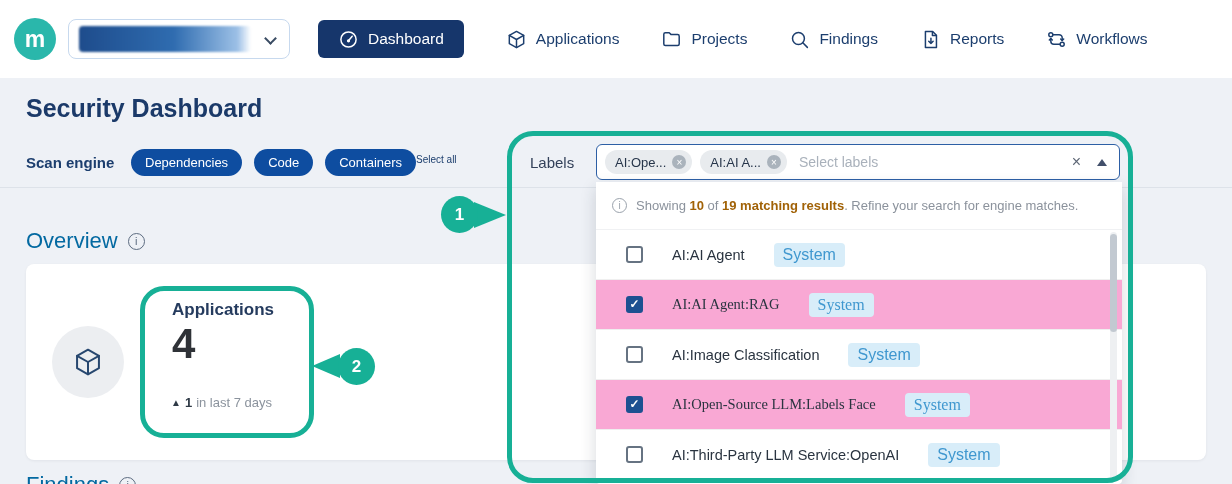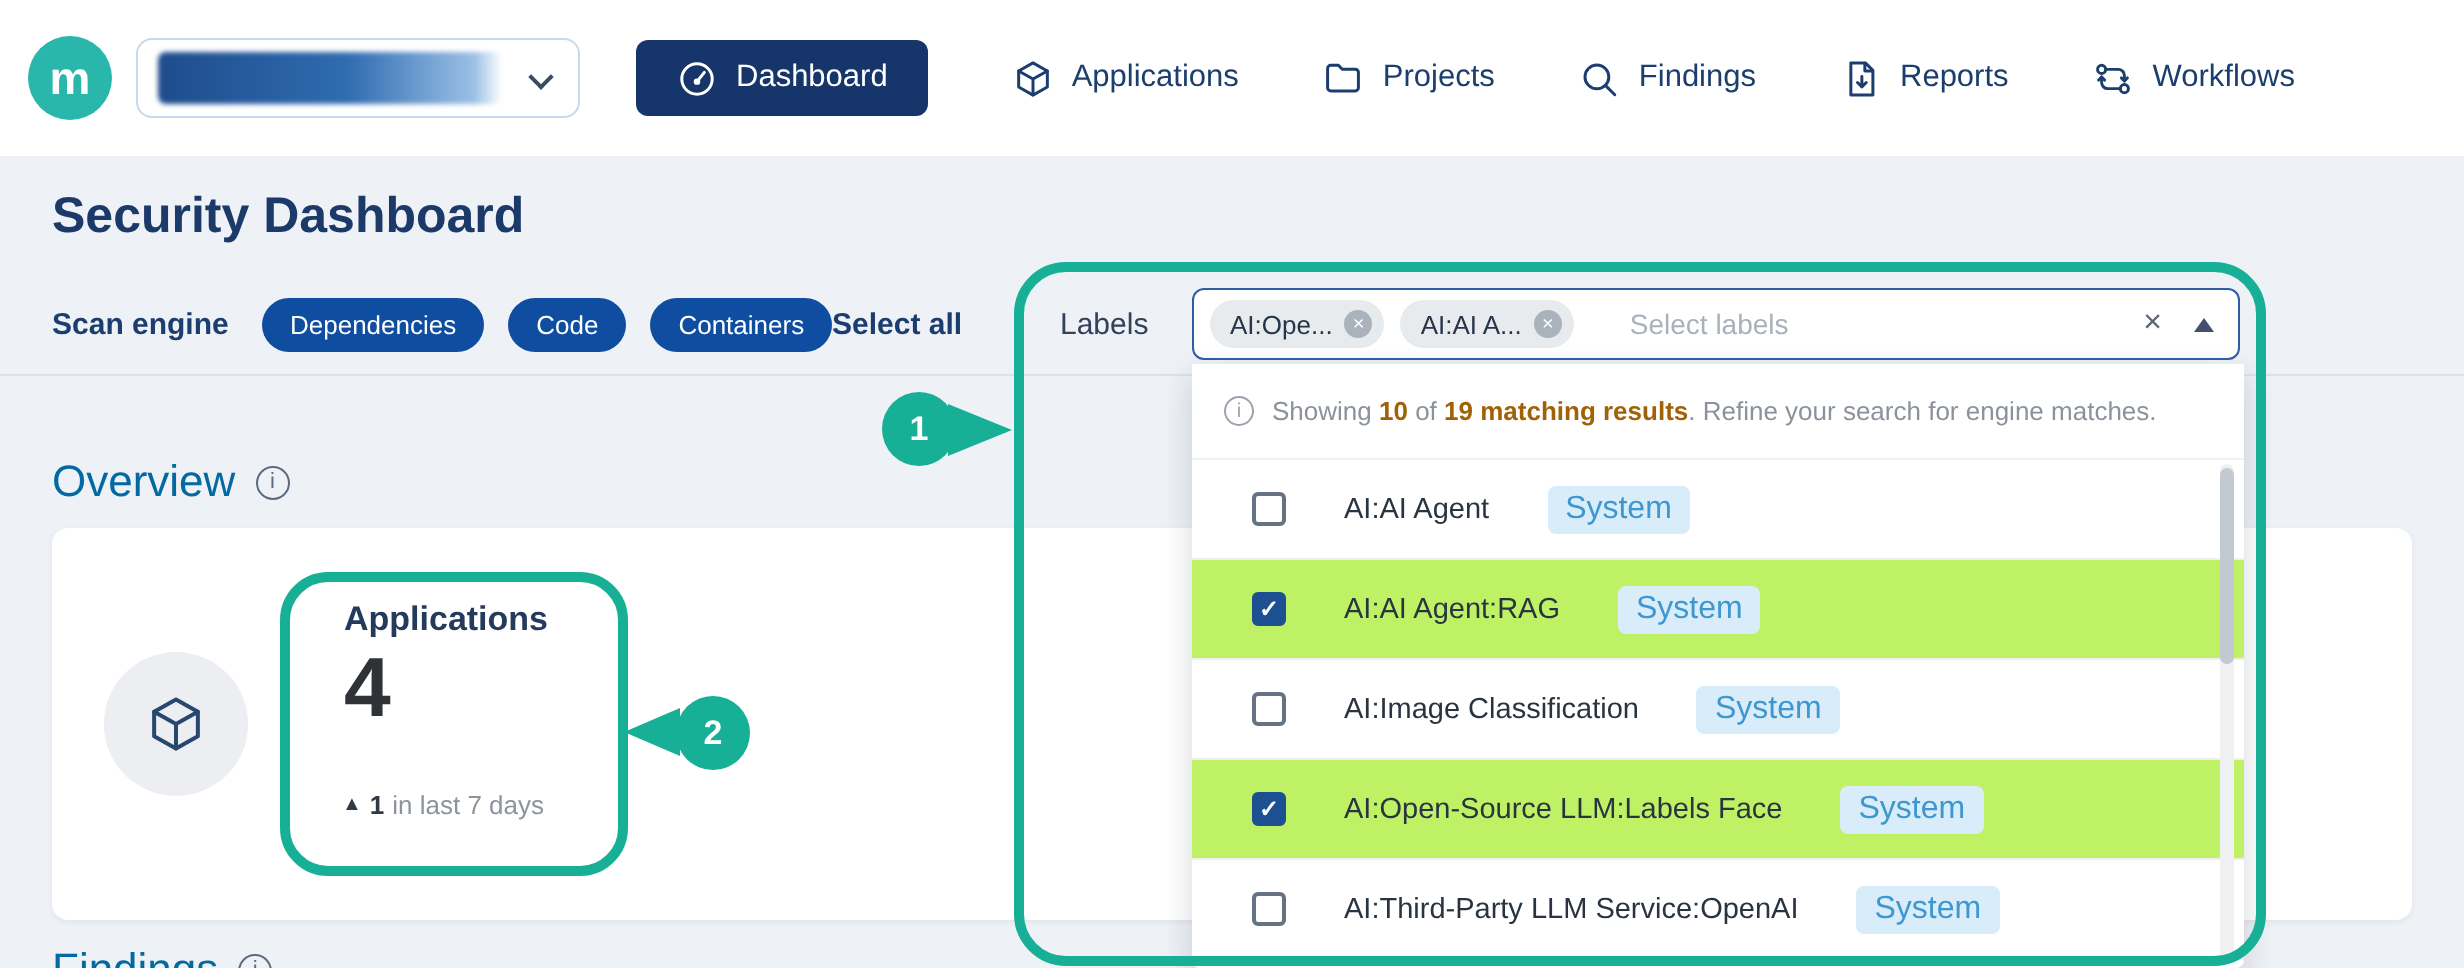--- a/index.html
+++ b/index.html
@@ -33,46 +33,46 @@
   .findings-heading { left:26px; top:472px; }
   .info-circle { width:17px; height:17px; border:1.4px solid #5c6b80; border-radius:50%; position:relative; flex:none; }
   .info-circle::after { content:"i"; position:absolute; left:50%; top:50%; transform:translate(-50%,-52%);
           font-size:11px; color:#5c6b80; }
 
   
   .filters-divider { position:absolute; left:0; top:187px; width:1232px; height:1px; background:#dde2e9; }
   .scan-label { position:absolute; left:26px; top:154px; font-size:15px; font-weight:600; color:#1c3e6e; }
   .engine-pills { position:absolute; left:131px; top:149px; display:flex; gap:12px; }
   .pill { background:#0e4da0; color:#fff; font-size:13px; font-weight:500; padding:6px 14px; border-radius:15px; cursor:pointer; }
-  .select-all { position:absolute; left:416px; top:154px; font-size:15px; font-weight:700; color:#1c3e6e; cursor:pointer; }
+  .select-all { position:absolute; left:416px; top:154px; font-size:10px; font-weight:400; color:#1c3e6e; cursor:pointer; }
   .labels-label { position:absolute; left:530px; top:154px; font-size:15px; font-weight:500; color:#33415a; }
 
   
   .labels-select { position:absolute; left:596px; top:144px; width:524px; height:36px; background:#fff;
           border:1.5px solid #2d5fa5; border-radius:6px; display:flex; align-items:center; padding:0 12px 0 8px; z-index:4; }
   .chip { background:#e8ebee; border-radius:12px; height:24px; display:flex; align-items:center; gap:6px;
           padding:0 6px 0 10px; font-size:13px; color:#26354a; margin-right:8px; cursor:pointer; }
   .chip-x { width:14px; height:14px; border-radius:50%; background:#aab3bc; color:#fff; font-size:10px;
           display:flex; align-items:center; justify-content:center; cursor:pointer; }
-  .select-placeholder { color:#a9b1bb; font-size:14px; margin-left:20px; flex:1; }
+  .select-placeholder { color:#a9b1bb; font-size:14px; margin-left:4px; flex:1; }
   .clear-x { color:#5d6675; font-size:16px; margin-right:16px; cursor:pointer; }
   .caret-up { width:0; height:0; border-left:5px solid transparent; border-right:5px solid transparent;
           border-bottom:7px solid #42506b; cursor:pointer; }
 
   
   .dropdown { position:absolute; left:596px; top:182px; width:526px; height:302px; background:#fff;
           box-shadow:0 6px 16px rgba(31,45,61,.18); border-radius:0 0 4px 4px; z-index:5; overflow:hidden; }
   .summary-row { height:48px; display:flex; align-items:center; gap:9px; padding:0 16px;
           color:#8b929c; font-size:13px; border-bottom:1px solid #f0f1f3; }
   .summary-row .info-circle { width:15px; height:15px; border-color:#9aa2ac; }
   .summary-row .info-circle::after { color:#9aa2ac; font-size:10px; }
   .summary-row b { font-weight:700; color:#a16207; }
   .option { height:50px; display:flex; align-items:center; gap:29px; padding:0 26px 0 30px;
           border-bottom:1px solid #efefef; font-size:14.5px; color:#2a3440; cursor:pointer; }
-  .option.selected { background:#bef264; }
+  .option.selected { background:#f9a8d4;font-family:Liberation Serif, serif; }
   .cb { width:17px; height:17px; border:2px solid #667382; border-radius:3px; background:#fff; flex:none; position:relative; cursor:pointer; }
   .cb.on { background:#1d5091; border-color:#1d5091; }
   .cb.on::after { content:"✓"; position:absolute; left:50%; top:50%; transform:translate(-50%,-54%);
           color:#fff; font-size:12px; font-weight:bold; }
   .badge { background:#d8edf9; color:#3f97cf; font-size:16px; padding:3px 9px; border-radius:4px; flex:none; }
   .sb-track { position:absolute; right:5px; top:50px; bottom:4px; width:7px; background:#eef0f2; border-radius:4px; }
   .sb-thumb { position:absolute; right:5px; top:52px; height:98px; width:7px; background:#c2c9d1; border-radius:4px; cursor:pointer; }
 
   
   .card { position:absolute; left:26px; top:264px; width:1180px; height:196px; background:#fff;

